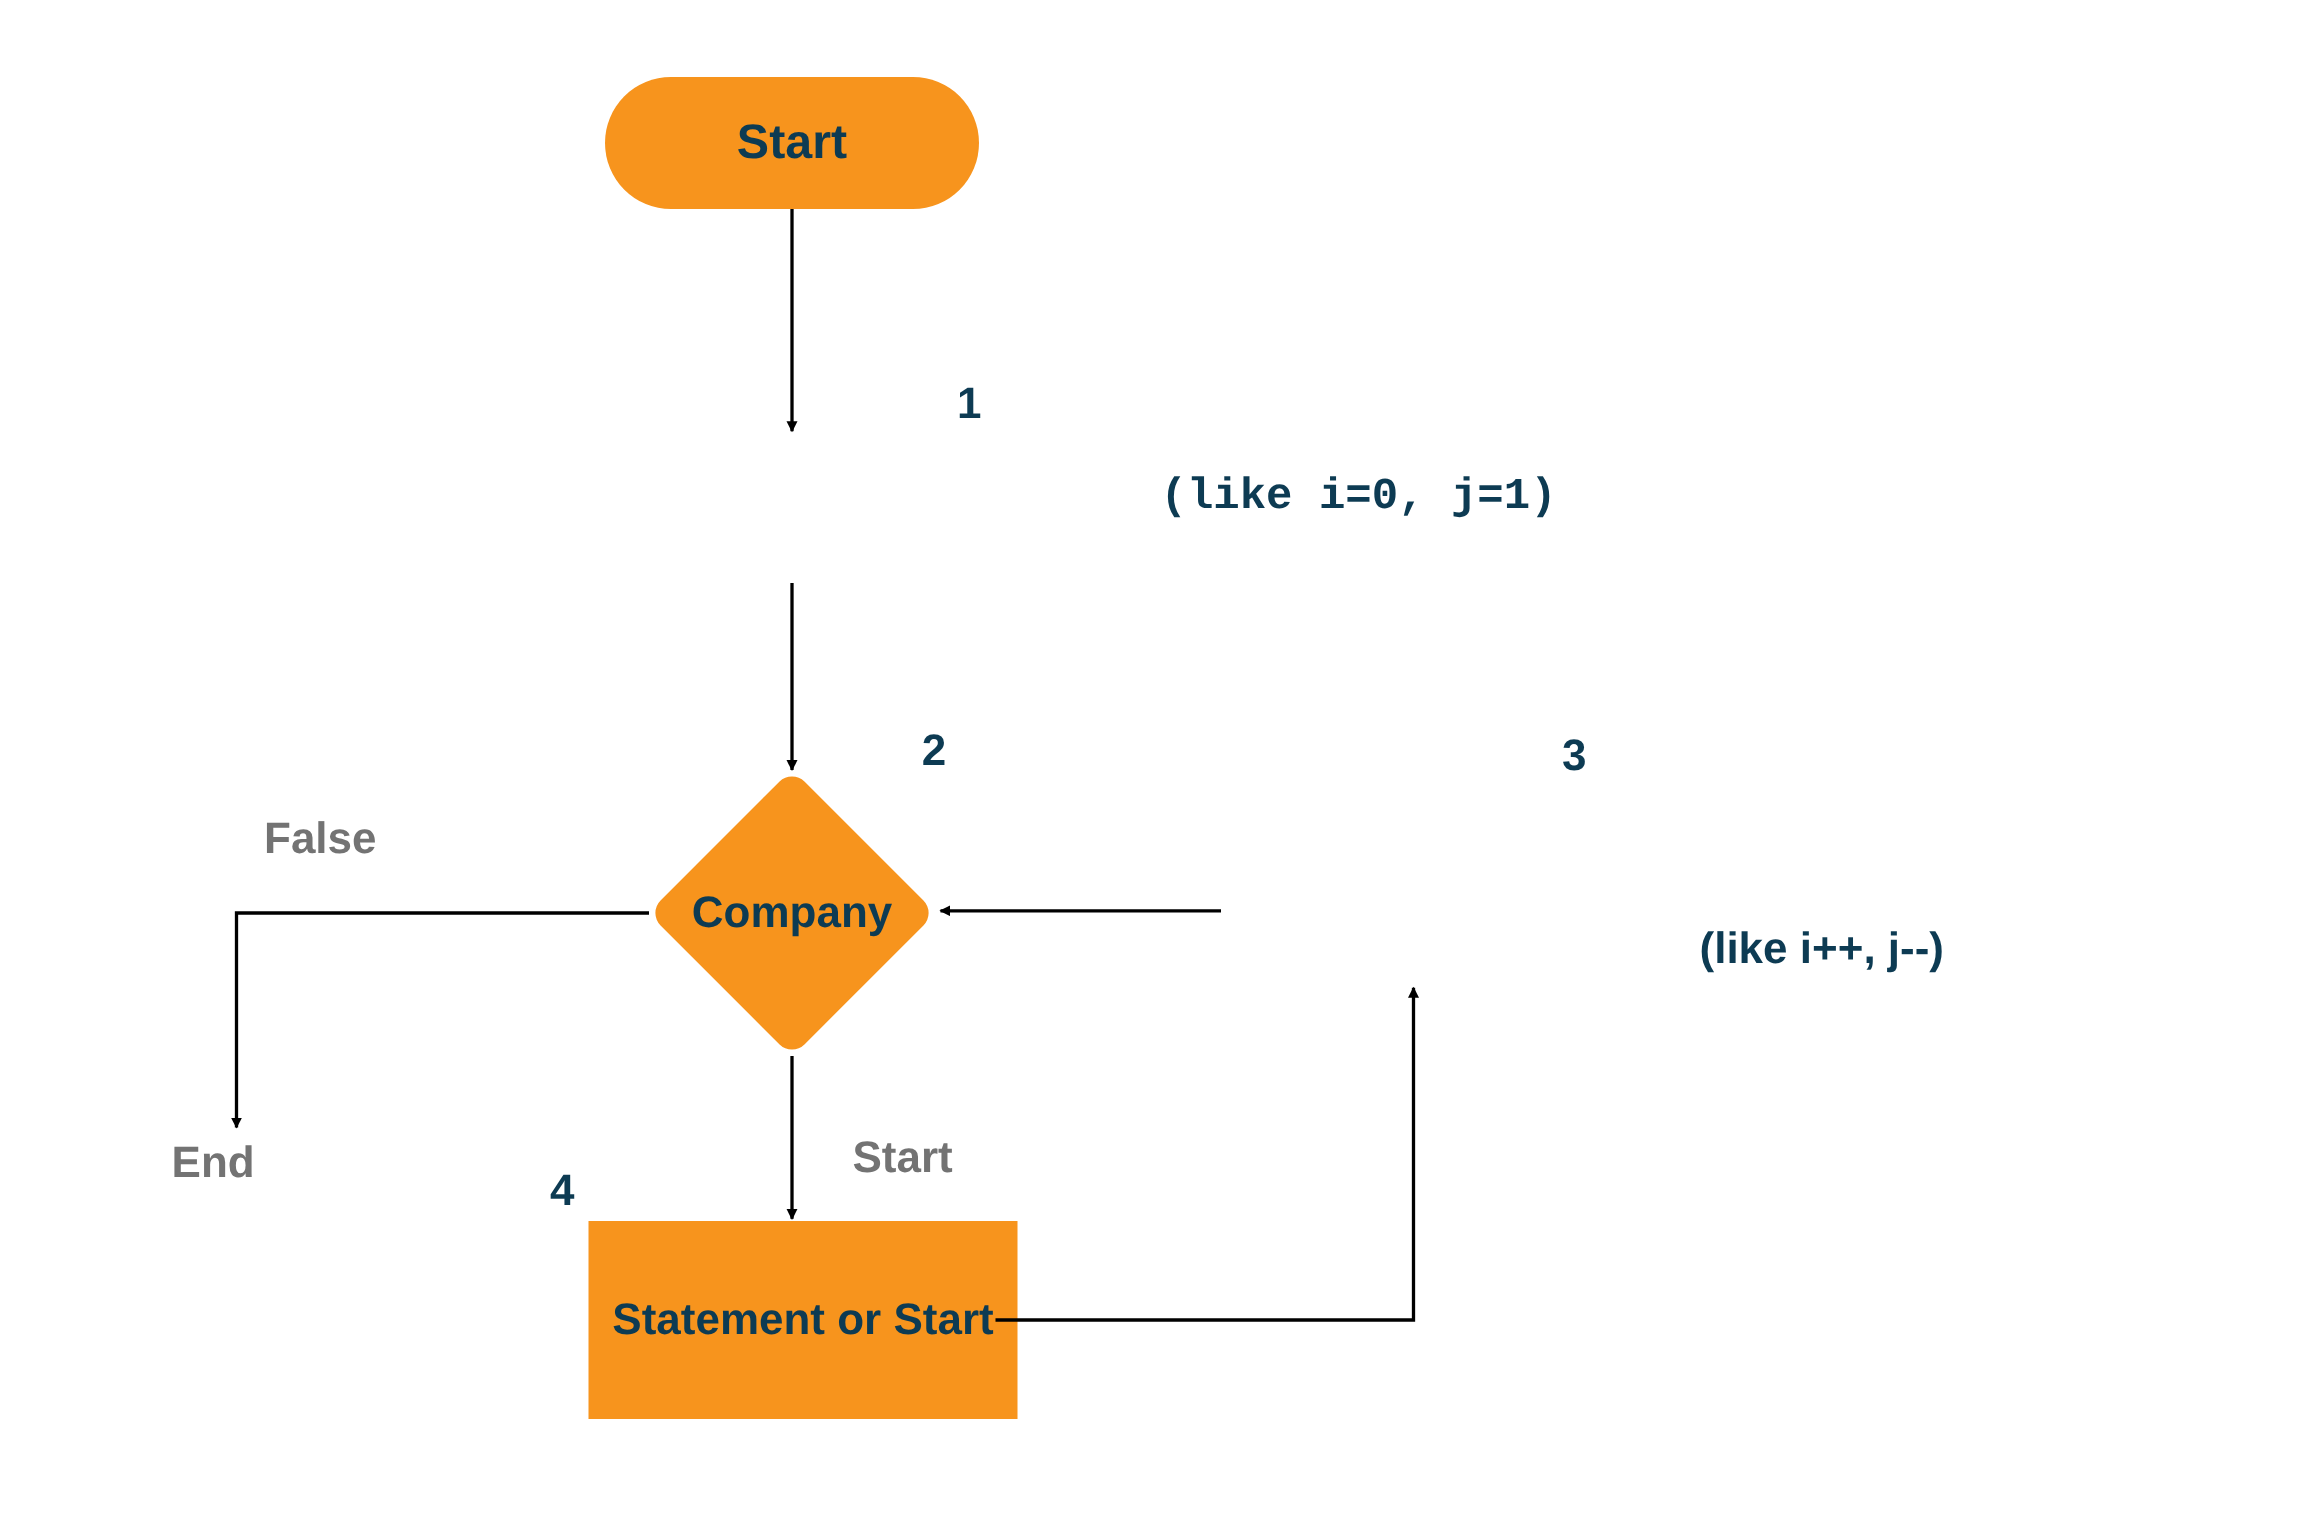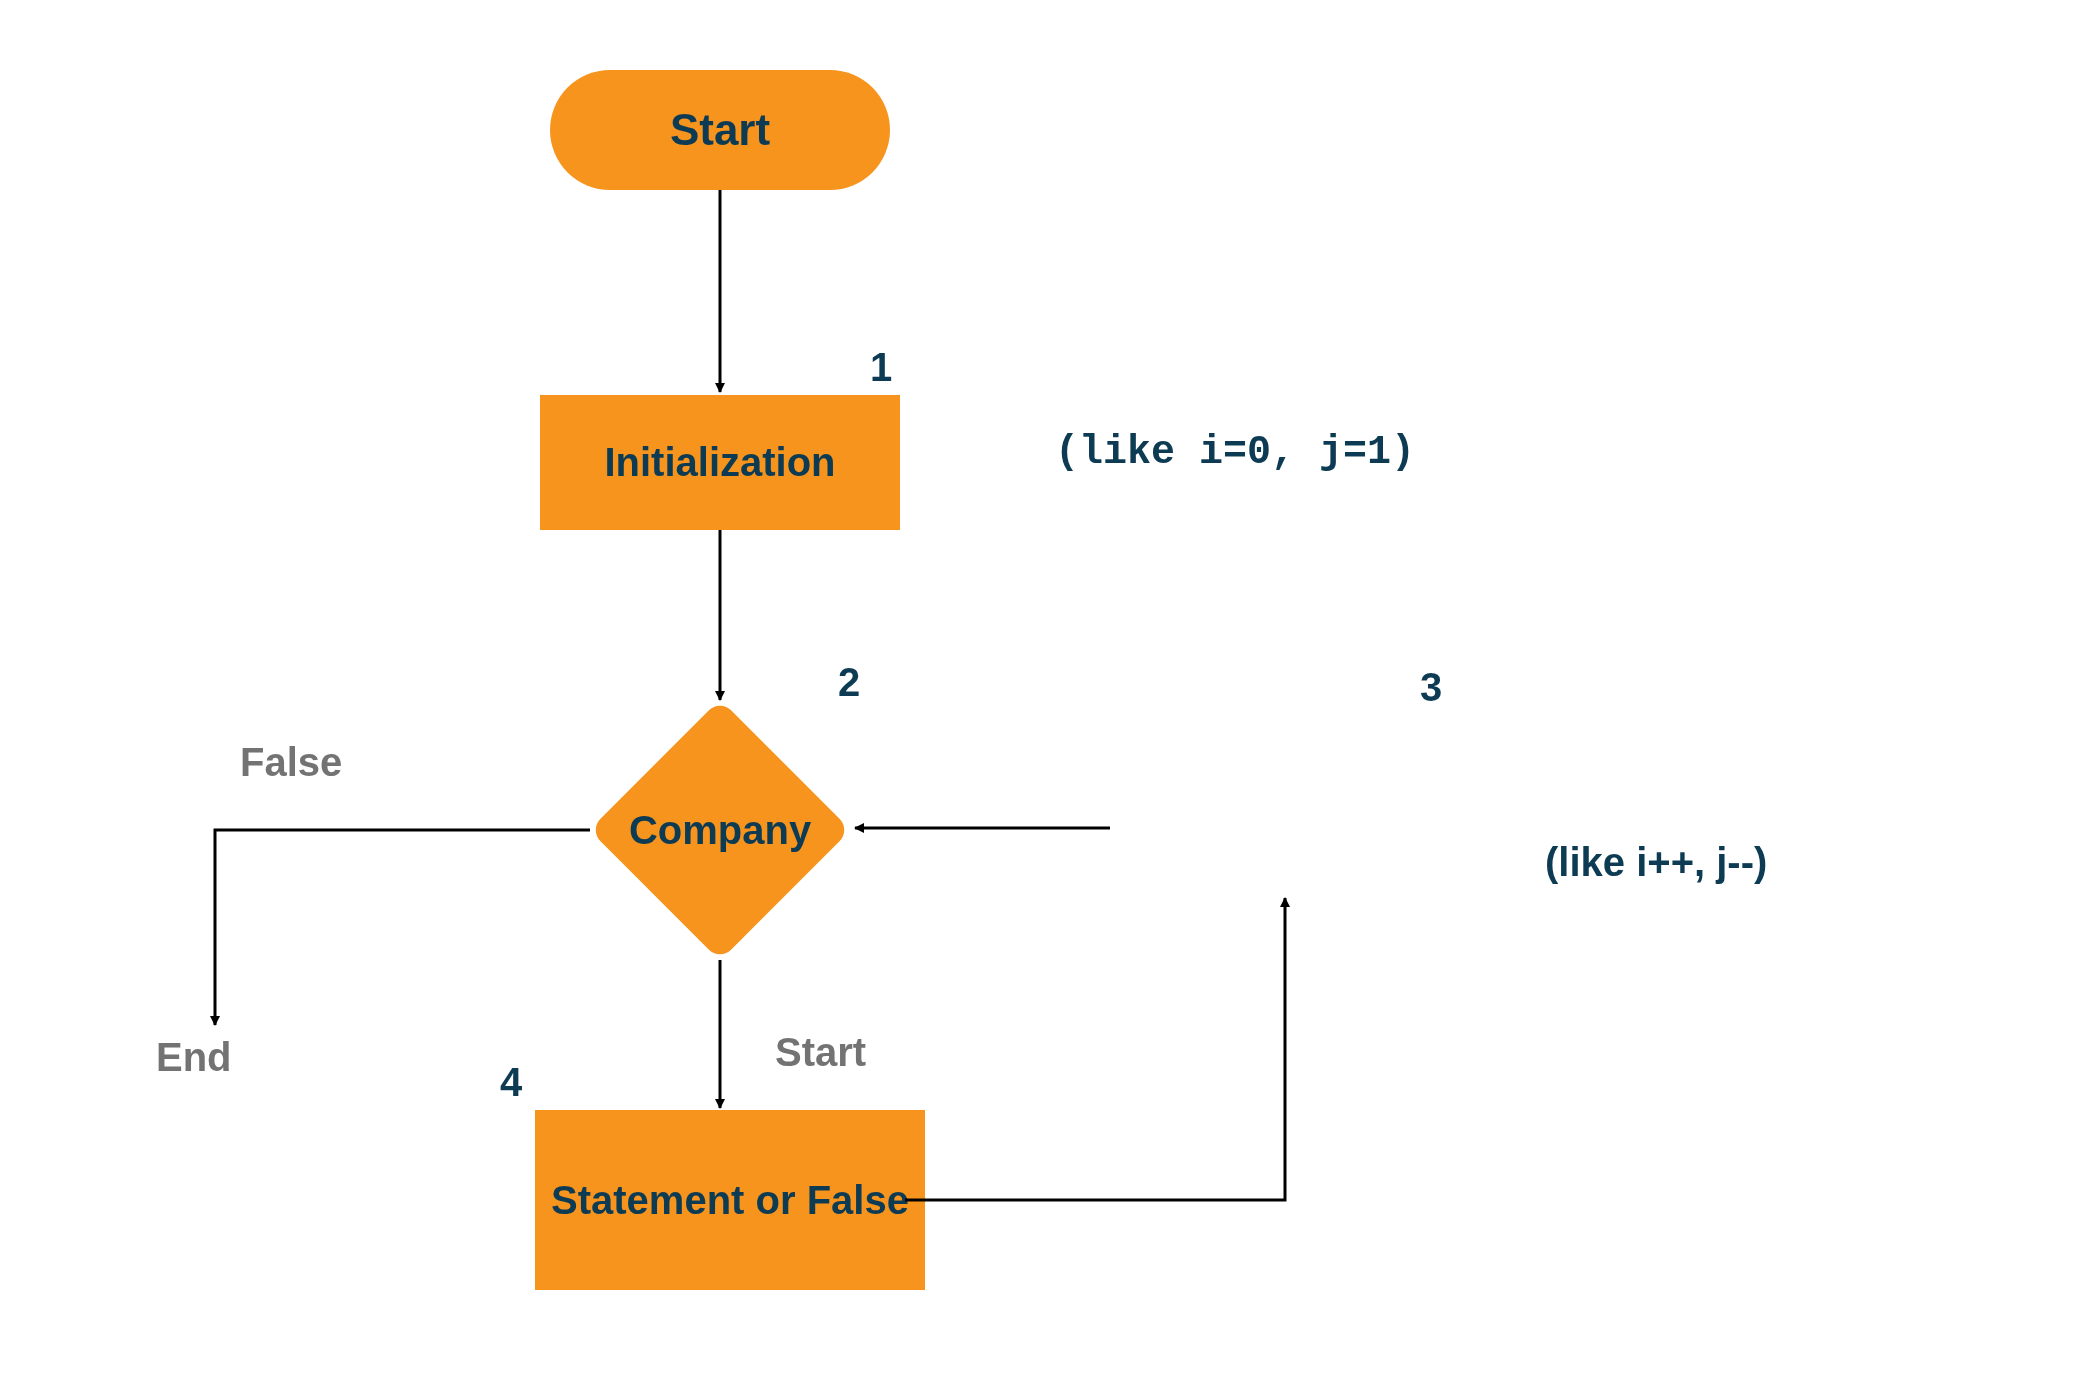--- a/index.html
+++ b/index.html
@@ -81,37 +81,34 @@
 </style>
 </head>
 <body>
 
 <div class="canvas">
 
   <div class="node terminator" style="left:550px; top:70px; width:340px; height:120px;">
     <span>Start</span>
   </div>
 
-  <div class="node process" style="left:540px; top:395px; width:360px; height:135px;">
-    <span>Initialization</span>
-  </div>
   <div class="step-num" style="left:870px; top:345px;">1</div>
   <div class="annot" style="left:1055px; top:430px;font-family:Liberation Mono, monospace;">(like i=0, j=1)</div>
 
   <div class="decision-wrap" style="left:590px; top:700px; width:260px; height:260px;">
     <div class="decision-shape" style="width:185px; height:185px;"></div>
     <div class="decision-label">Company</div>
   </div>
   <div class="step-num" style="left:838px; top:660px;">2</div>
 
   <div class="step-num" style="left:1420px; top:665px;">3</div>
   <div class="annot" style="left:1545px; top:840px;text-align:right;">(like i++, j--)</div>
 
   <div class="node process" style="left:535px; top:1110px; width:370px; height:180px; font-size:40px; line-height:1.25; padding:0 10px;">
-    <span>Statement or False</span>
+    <span>Statement or Start</span>
   </div>
   <div class="step-num" style="left:500px; top:1060px;">4</div>
 
   <div class="edge-label" style="left:240px; top:740px;">False</div>
   <div class="edge-label" style="left:775px; top:1030px;">Start</div>
   <div class="edge-label" style="left:156px; top:1035px;">End</div>
 
   <svg class="arrows">
     <defs>
       <marker id="arrowhead" markerWidth="12" markerHeight="12" refX="9" refY="5" orient="auto" markerUnits="userSpaceOnUse">

